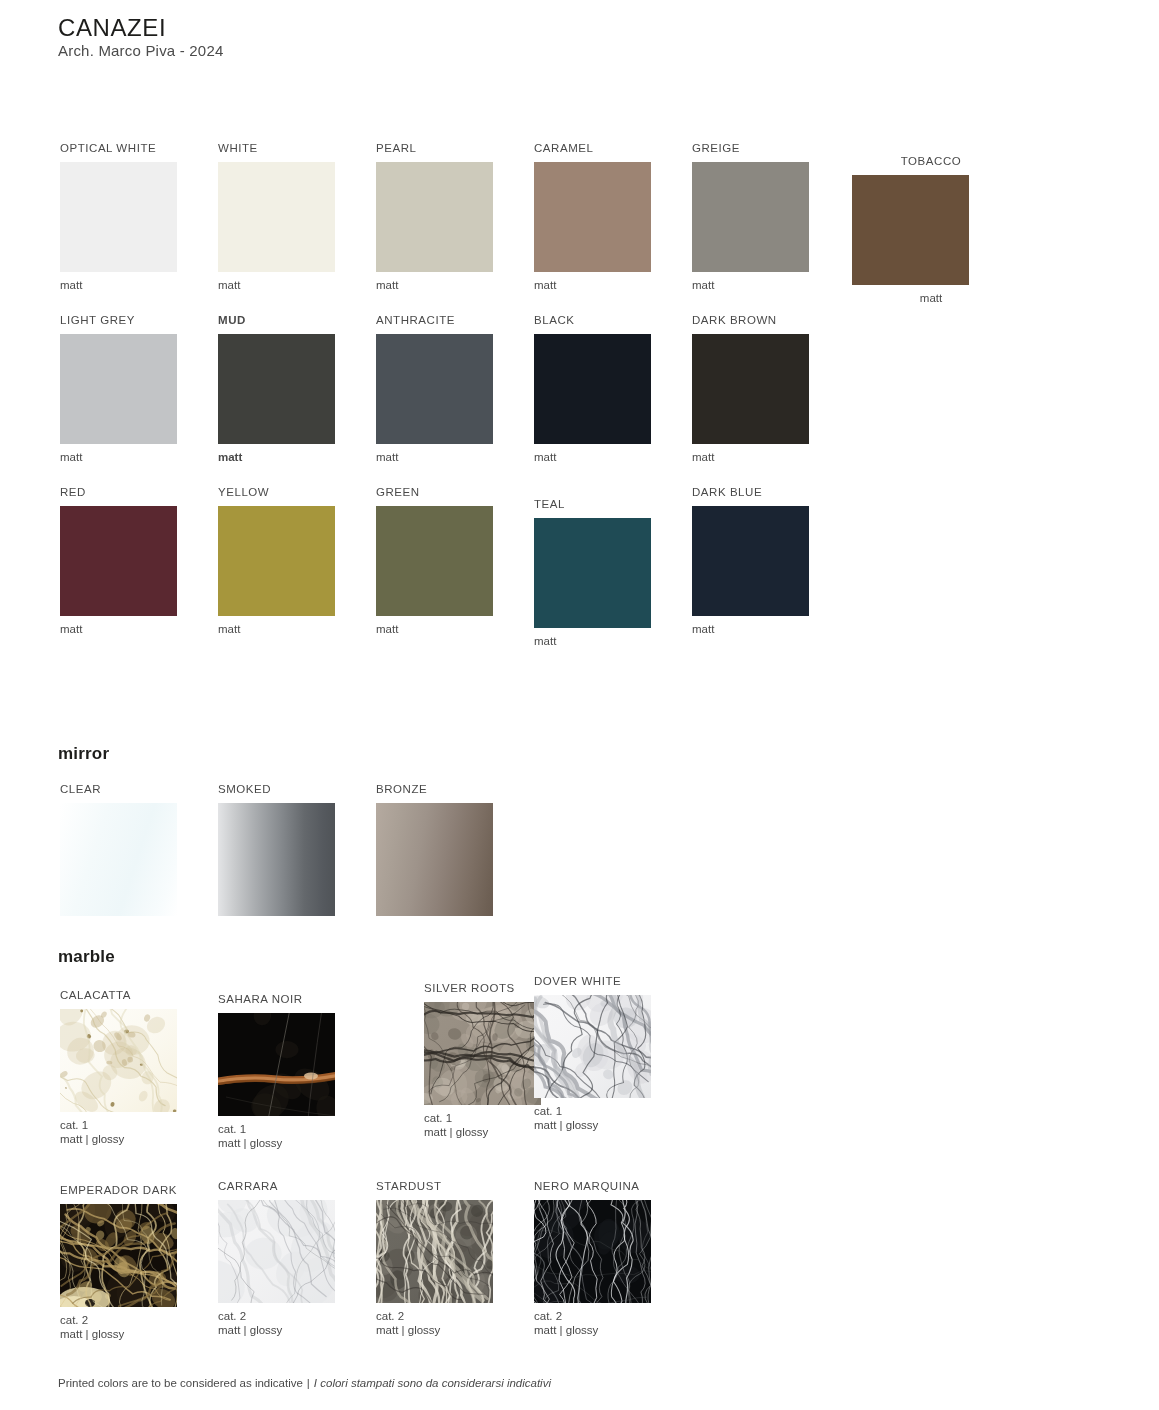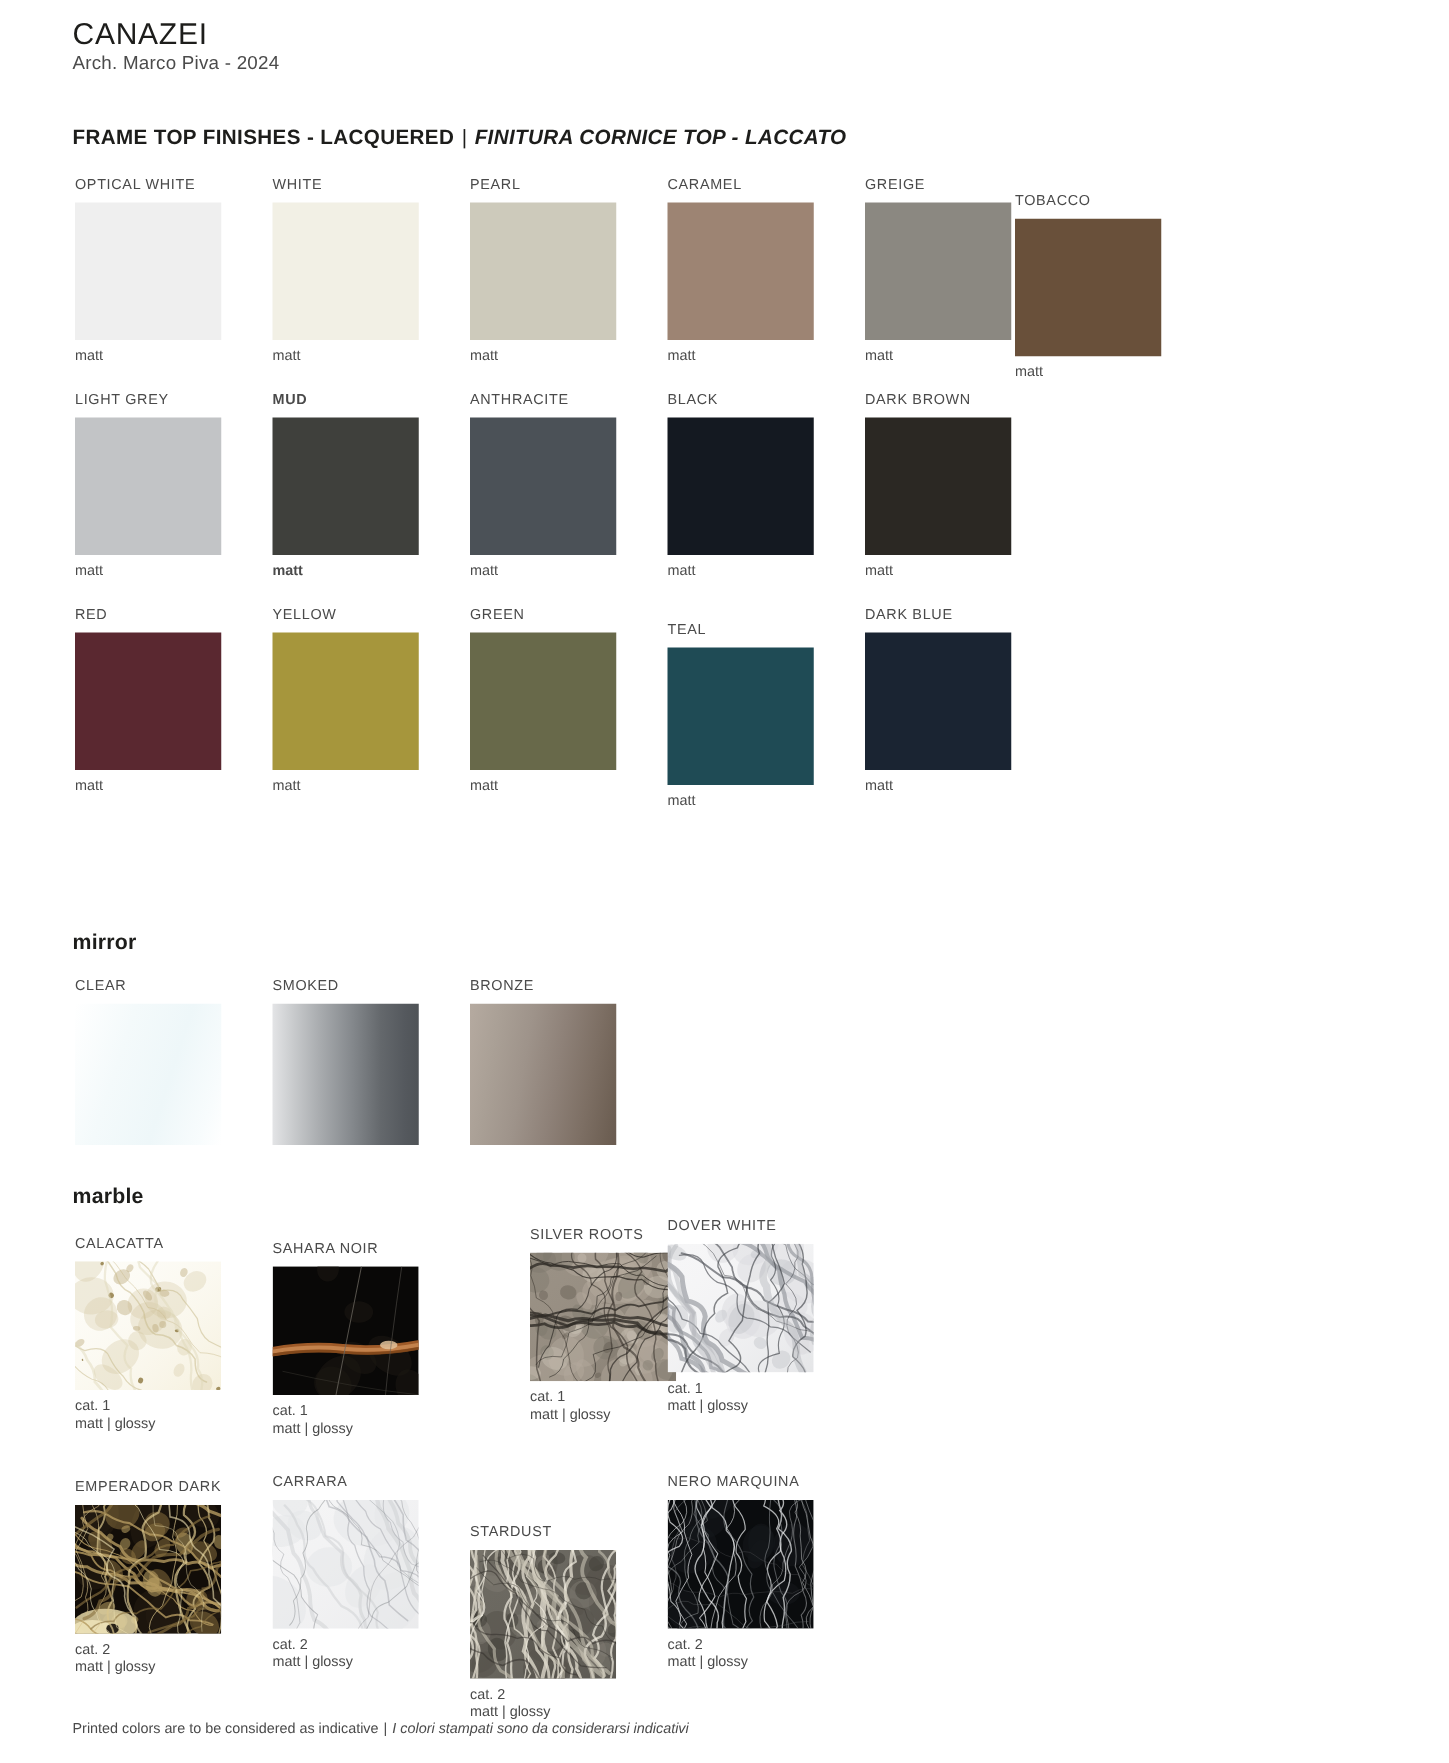--- a/index.html
+++ b/index.html
@@ -162,23 +162,20 @@
   }
 </style>
 </head>
 <body>
 
 <div class="page">
 
   <div class="doc-title">CANAZEI</div>
   <div class="doc-subtitle">Arch. Marco Piva - 2024</div>
 
-  <div class="section-head" id="head-frame">
-    <span class="en">FRAME TOP FINISHES - LACQUERED</span><span class="sep">|</span><span class="it">FINITURA  CORNICE TOP - LACCATO</span>
-  </div>
 
   <div class="grid" id="grid-lacquer">
       <div class="row">
         <div class="cell" style="left: 0px; top: 0px;">
           <div class="cell-name">OPTICAL WHITE</div>
           <div class="swatch swatch-sq" style="background: rgb(239, 239, 239);"></div>
           <div class="cell-note">matt</div>
         </div>
         <div class="cell" style="left: 158px; top: 0px;">
           <div class="cell-name">WHITE</div>
@@ -193,21 +190,21 @@
         <div class="cell" style="left: 474px; top: 0px;">
           <div class="cell-name">CARAMEL</div>
           <div class="swatch swatch-sq" style="background: rgb(157, 132, 115);"></div>
           <div class="cell-note">matt</div>
         </div>
         <div class="cell" style="left: 632px; top: 0px;">
           <div class="cell-name">GREIGE</div>
           <div class="swatch swatch-sq" style="background: rgb(139, 136, 129);"></div>
           <div class="cell-note">matt</div>
         </div>
-        <div class="cell" style="left: 752px; top: 13px;">
+        <div class="cell" style="left: 792px; top: 13px; text-align: center;">
           <div class="cell-name">TOBACCO</div>
           <div class="swatch swatch-sq" style="background: rgb(105, 80, 58);"></div>
           <div class="cell-note">matt</div>
         </div>
       </div>
       <div class="row">
         <div class="cell" style="left: 0px; top: 0px;">
           <div class="cell-name">LIGHT GREY</div>
           <div class="swatch swatch-sq" style="background: rgb(194, 196, 198);"></div>
           <div class="cell-note">matt</div>
@@ -662,21 +659,21 @@
               <path d="M -6 -5.3 Q 3.2 -5.1 12.4 -9.2 Q 21.6 -8.3 30.9 -10.0 Q 40.1 -6.6 49.3 -10.0 Q 58.5 -11.7 67.7 -10.0 Q 76.9 -1.4 86.1 1.6 Q 95.4 -0.4 104.6 -4.3 Q 113.8 11.3 123.0 6.8" fill="none" stroke="#76797f" stroke-width="0.58" stroke-opacity="0.42" stroke-linecap="round" transform="rotate(66 58.5 51.5)"></path>
               <path d="M -6 94.1 Q 3.2 92.8 12.4 93.6 Q 21.6 99.3 30.9 93.3 Q 40.1 104.8 49.3 98.1 Q 58.5 97.4 67.7 98.2 Q 76.9 100.8 86.1 103.8 Q 95.4 118.0 104.6 113.0 Q 113.8 117.0 123.0 113.0" fill="none" stroke="#76797f" stroke-width="0.54" stroke-opacity="0.42" stroke-linecap="round" transform="rotate(66 58.5 51.5)"></path>
               <path d="M -6 42.7 Q 3.2 44.2 12.4 41.2 Q 21.6 33.3 30.9 31.8 Q 40.1 26.8 49.3 33.6 Q 58.5 20.0 67.7 23.0 Q 76.9 18.0 86.1 11.5 Q 95.4 7.2 104.6 0.3 Q 113.8 -13.2 123.0 -8.7" fill="none" stroke="#76797f" stroke-width="0.60" stroke-opacity="0.42" stroke-linecap="round" transform="rotate(66 58.5 51.5)"></path>
               <path d="M -6 -2.6 Q 3.2 -1.0 12.4 -3.7 Q 21.6 -2.4 30.9 2.8 Q 40.1 1.6 49.3 0.4 Q 58.5 3.4 67.7 6.8 Q 76.9 15.8 86.1 11.4 Q 95.4 11.5 104.6 9.9 Q 113.8 10.1 123.0 14.4" fill="none" stroke="#5d6065" stroke-width="0.73" stroke-opacity="0.35" stroke-linecap="round" transform="rotate(120 58.5 51.5)"></path>
               <path d="M -6 14.9 Q 3.2 15.9 12.4 15.4 Q 21.6 19.6 30.9 21.6 Q 40.1 21.1 49.3 23.7 Q 58.5 26.2 67.7 22.9 Q 76.9 18.8 86.1 14.7 Q 95.4 18.4 104.6 16.3 Q 113.8 13.6 123.0 17.0" fill="none" stroke="#5d6065" stroke-width="0.53" stroke-opacity="0.35" stroke-linecap="round" transform="rotate(120 58.5 51.5)"></path>
               <path d="M -6 92.2 Q 3.2 89.2 12.4 89.2 Q 21.6 92.2 30.9 92.3 Q 40.1 97.6 49.3 93.1 Q 58.5 84.4 67.7 85.7 Q 76.9 74.7 86.1 77.0 Q 95.4 70.9 104.6 73.1 Q 113.8 63.5 123.0 65.9" fill="none" stroke="#5d6065" stroke-width="0.75" stroke-opacity="0.35" stroke-linecap="round" transform="rotate(120 58.5 51.5)"></path>
             </svg>
           </div>
           <div class="cell-note"><span>cat. 2</span><br><span>matt | glossy</span></div>
         </div>
-        <div class="cell" style="left: 316px; top: 0px; margin-top: 40px;">
+        <div class="cell" style="left: 316px; top: 0px;">
           <div class="cell-name">STARDUST</div>
           <div class="marble-swatch">
             <svg viewBox="0 0 117 103" preserveAspectRatio="none" xmlns="http://www.w3.org/2000/svg">
               <defs>
                 <linearGradient id="g7" x1="0" y1="0" x2="1" y2="1">
                   <stop offset="0" stop-color="#6d6a62" stop-opacity="0.0"></stop>
                   <stop offset="1" stop-color="#4c4944" stop-opacity="0.55"></stop>
                 </linearGradient>
               </defs>
               <rect width="117" height="103" fill="#6d6a62"></rect>

